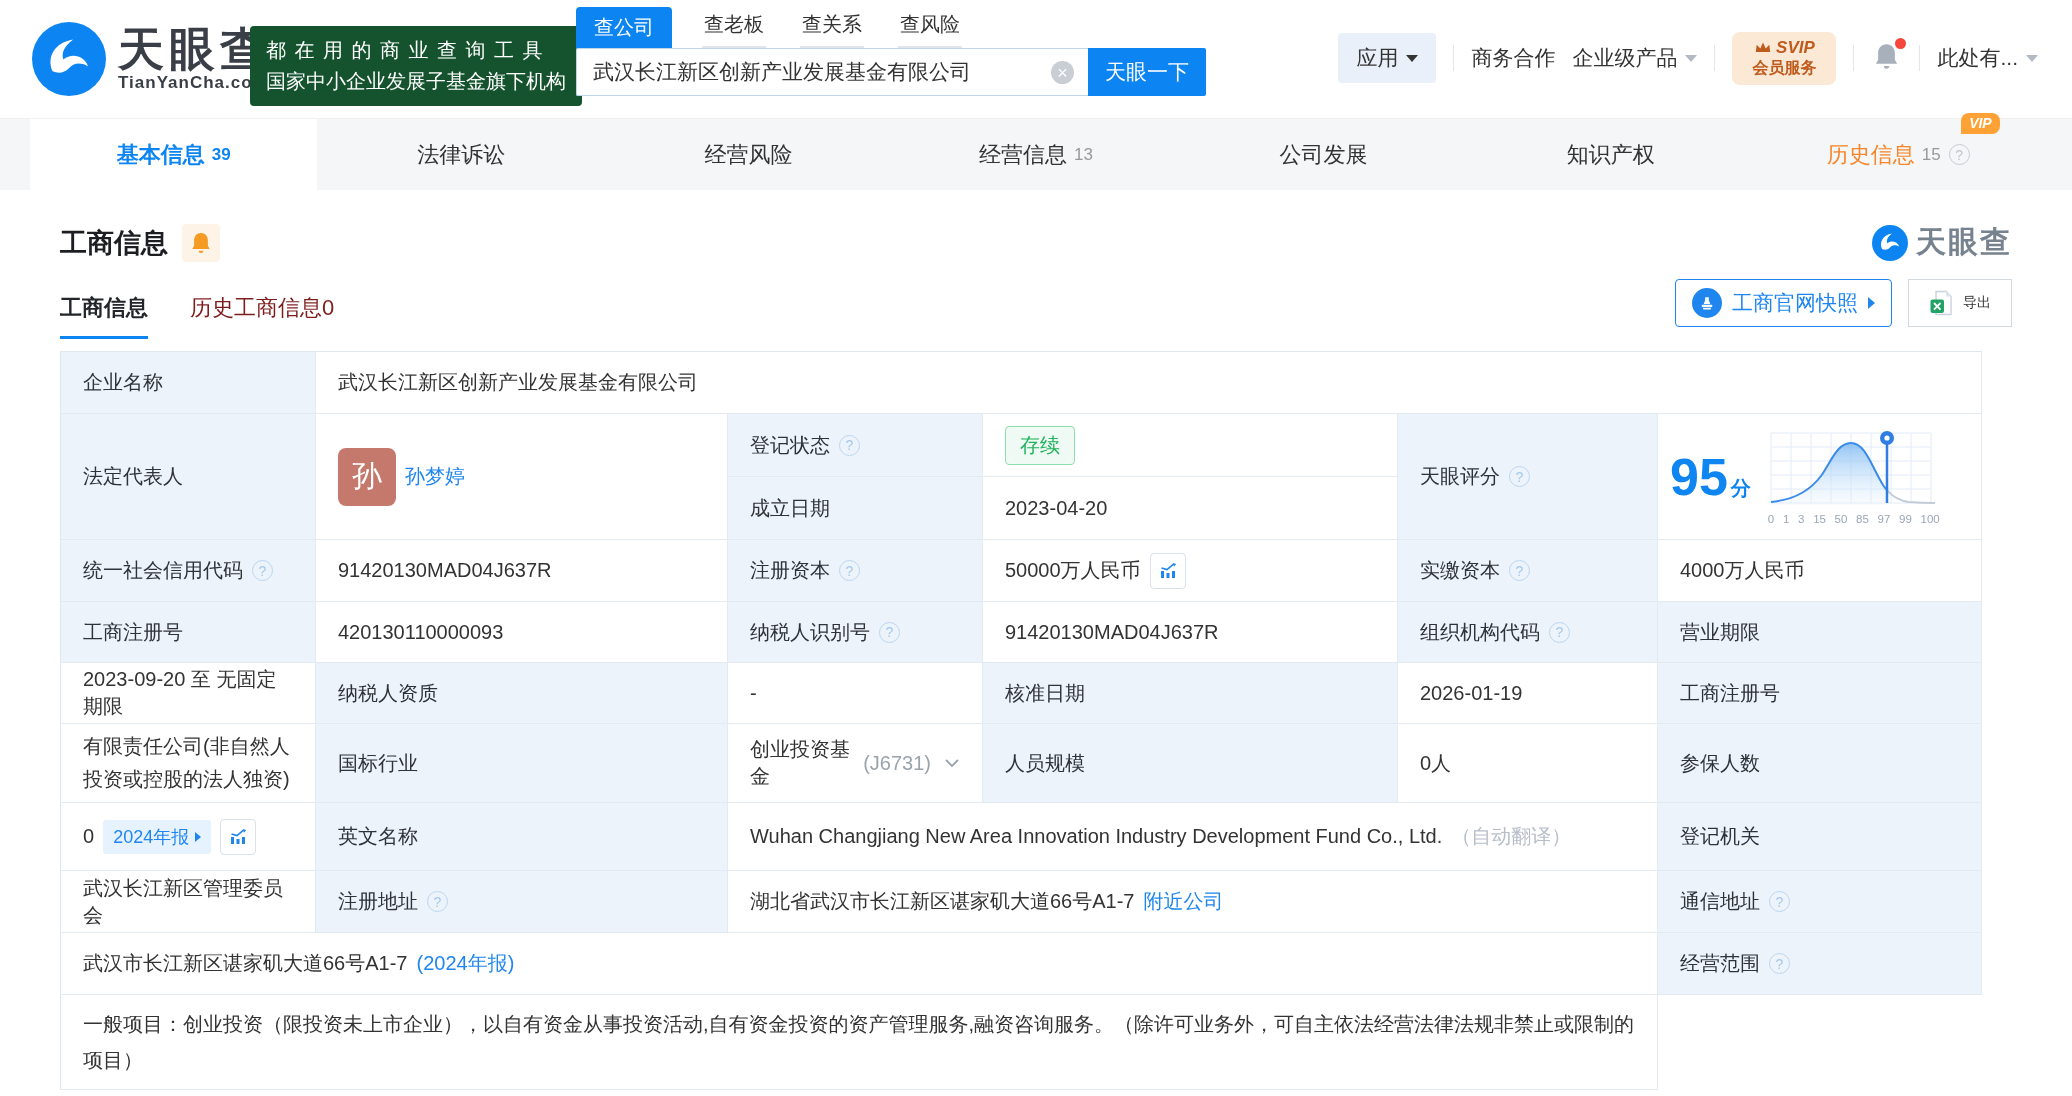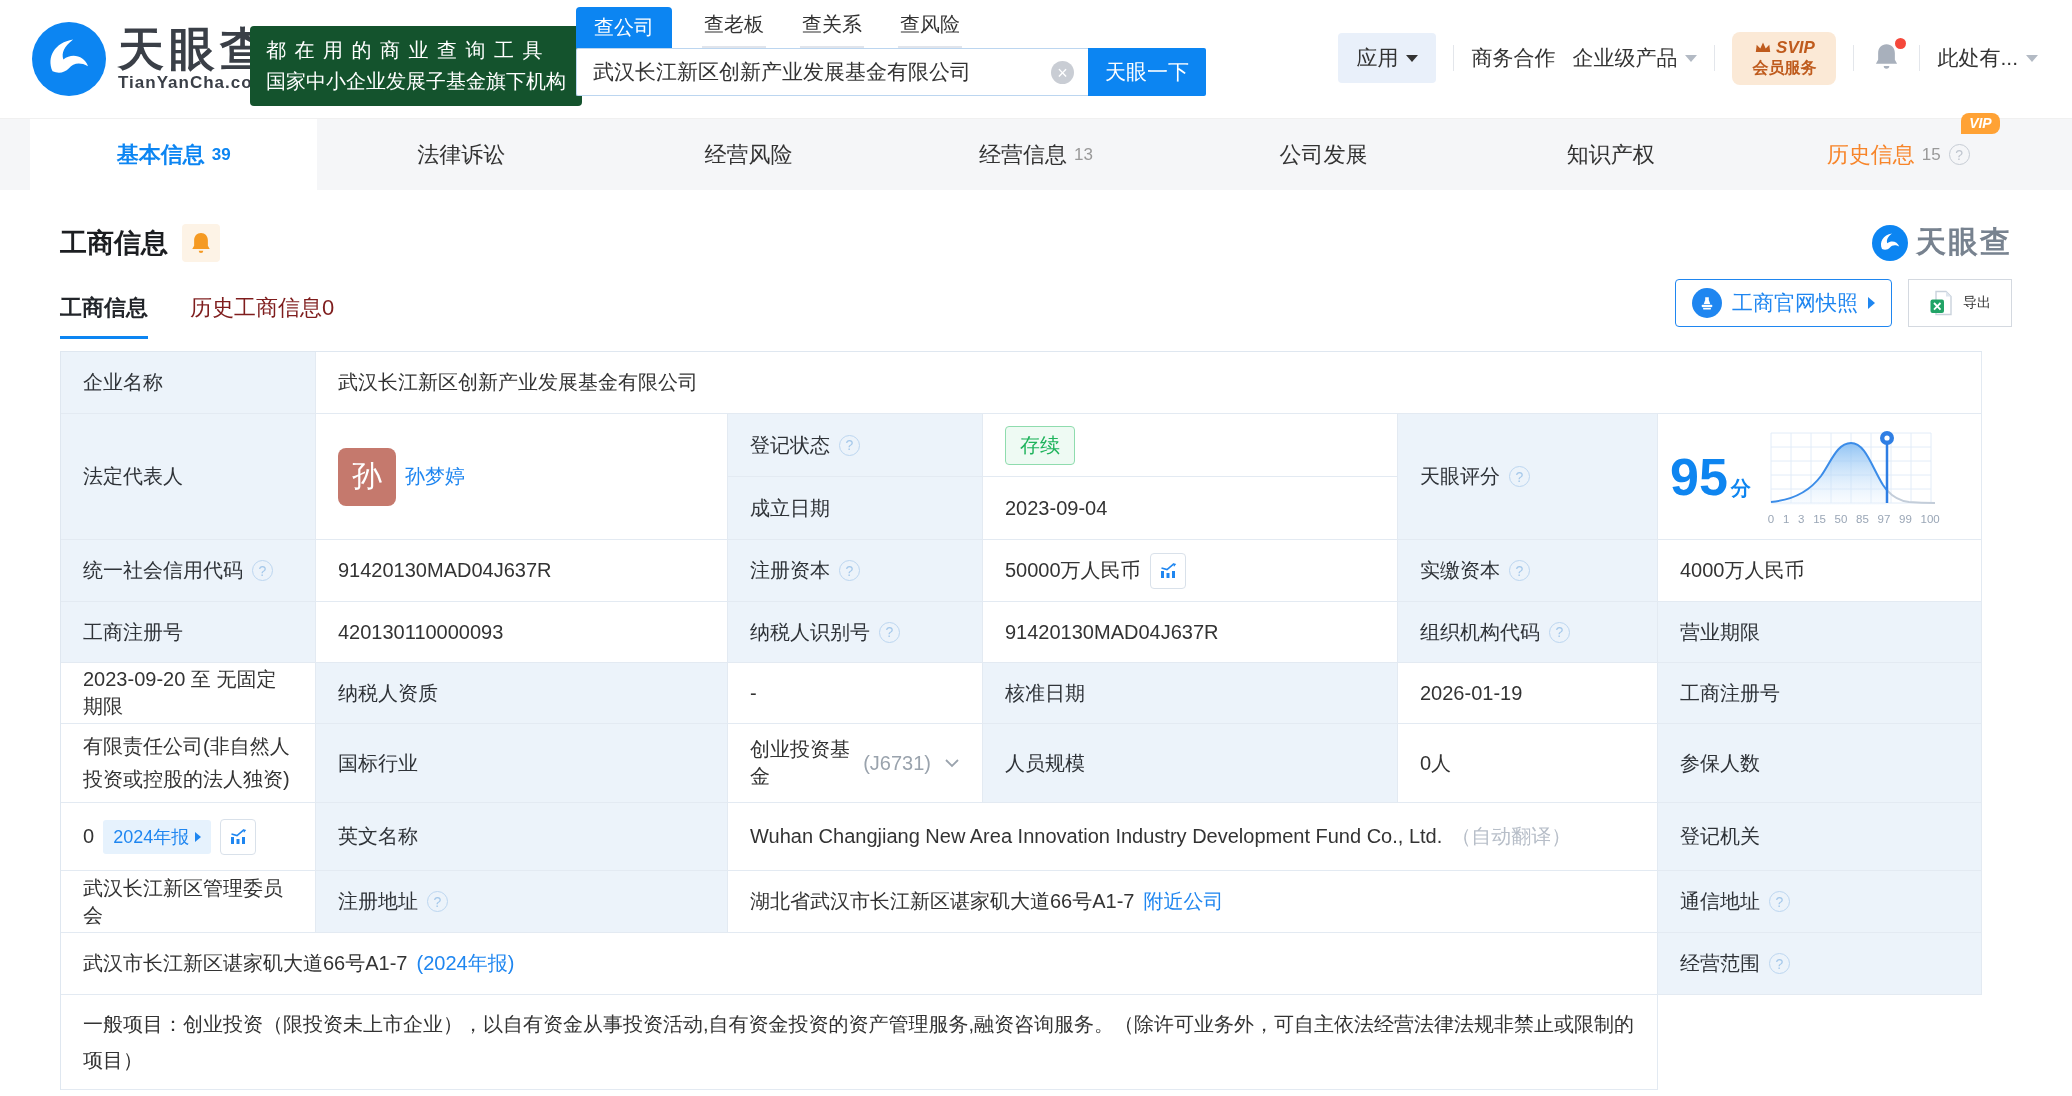--- a/index.html
+++ b/index.html
@@ -351,21 +351,21 @@
             <span>99</span>
             <span>100</span>
         </span>
       </span>
     </div>
 
     <div class="cell lbl">
       <span>成立日期</span>
     </div>
     <div class="cell">
-      <span>2023-09-04</span>
+      <span>2023-04-20</span>
     </div>
 
     <div class="cell lbl">
       <span>统一社会信用代码</span>
       <span class="q"></span>
     </div>
     <div class="cell">
       <span>91420130MAD04J637R</span>
     </div>
     <div class="cell lbl">

